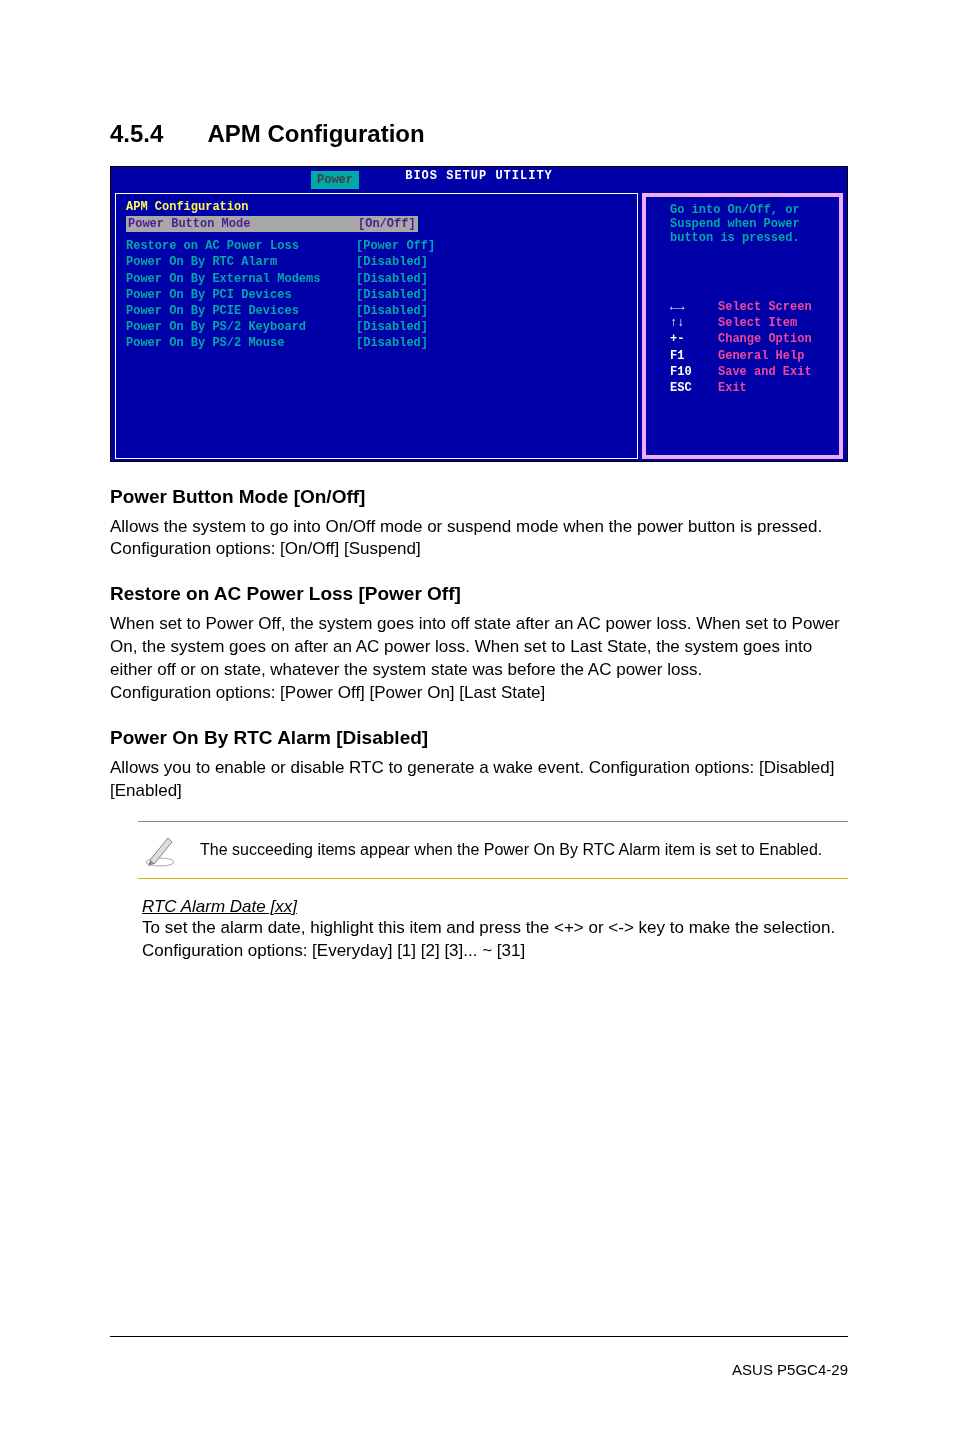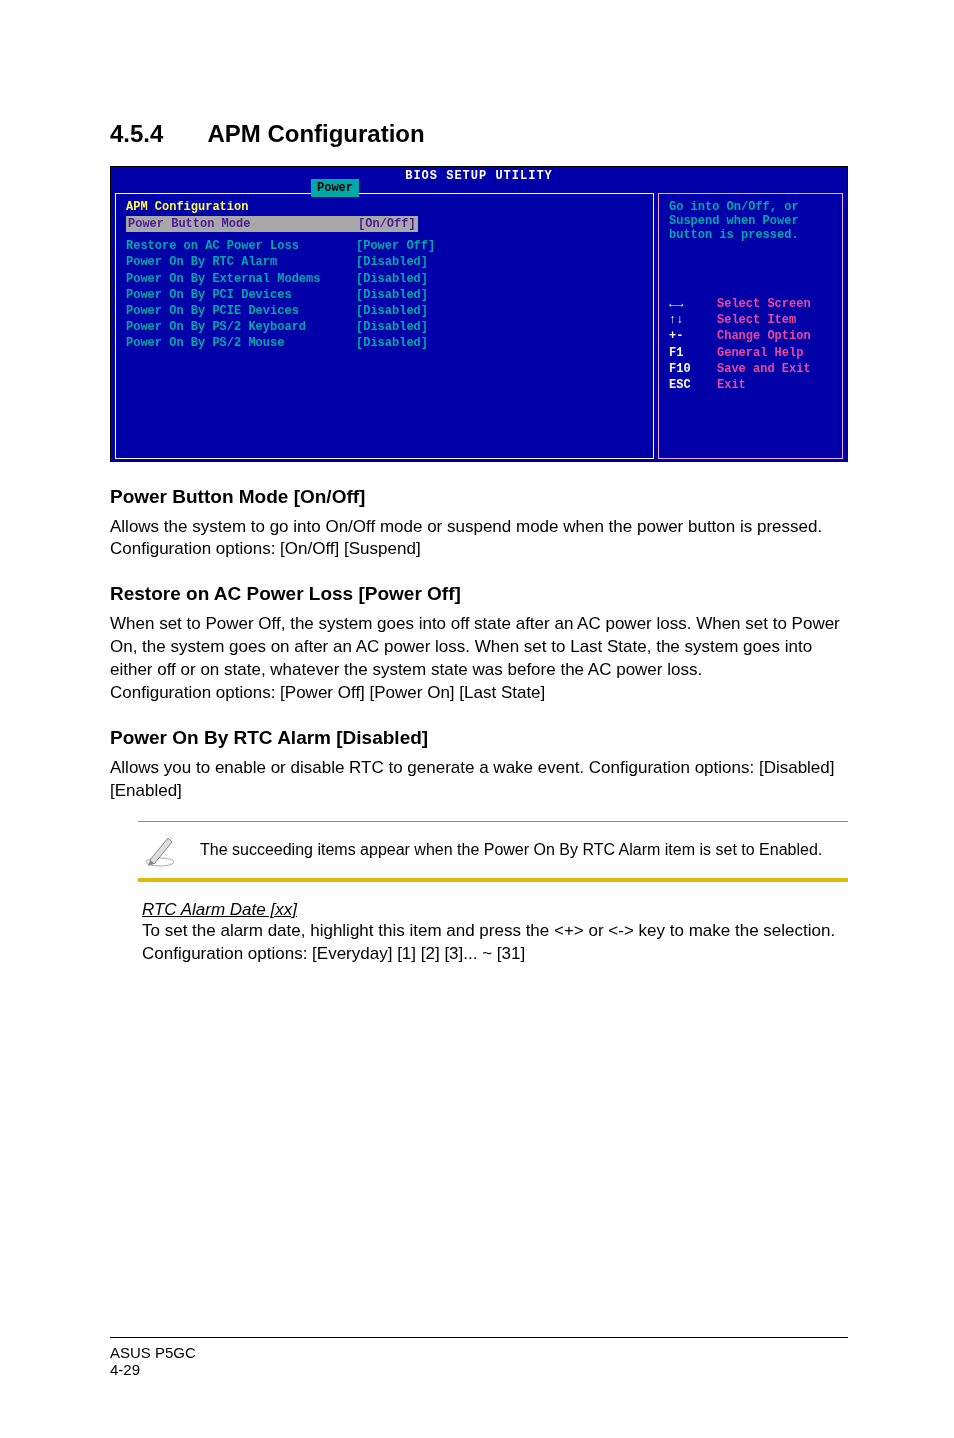--- a/index.html
+++ b/index.html
@@ -40,24 +40,24 @@
       position: absolute;
       left: 0;
       right: 0;
       text-align: center;
       color: #fff;
       top: 2px;
       letter-spacing: 1px;
     }
     .bios-tab {
       background: #00A8A8;
-      color: #000000;
+      color: #404040;
       padding: 2px 6px;
       margin-left: 200px;
-      margin-top: 12px;
+      margin-top: 4px;
       font-size: 12px;
     }
     .bios-body {
       background: #0000A8;
       display: flex;
       align-items: stretch;
       padding: 0;
     }
     .bios-left {
       border: 1px solid #fff;
@@ -79,24 +79,24 @@
     }
     .bios-left .selected {
       background: #A8A8A8;
       color: #4c1d95;
       padding: 0 2px;
     }
     .bios-left .opt {
       color: #00A8A8;
     }
     .bios-right {
-      border: 1px solid #f0abfc;
+      border: 4px solid #f0abfc;
       margin: 2px 4px 2px 2px;
-      padding: 6px 10px;
-      width: 185px;
+      padding: 6px 24px;
+      width: 201px;
       color: #00A8A8;
     }
     .bios-right .keys-block {
       margin-top: 54px;
     }
     .bios-right .key-row {
       display: flex;
       line-height: 1.35;
     }
     .bios-right .key-sym {
@@ -123,21 +123,21 @@
       font-size: 17px;
       line-height: 1.35;
     }
     .note-box {
       margin-top: 18px;
       margin-left: 28px;
       display: flex;
       align-items: center;
       gap: 18px;
       border-top: 1px solid #888;
-      border-bottom: 4px solid #eab308;
+      border-bottom: 1px solid #eab308;
       padding: 8px 0;
     }
     .note-icon {
       width: 44px;
       height: 40px;
       display: flex;
       align-items: center;
       justify-content: center;
     }
     .note-text {
@@ -152,25 +152,24 @@
       font-style: italic;
       font-size: 17px;
       text-decoration: underline;
     }
     .page-footer {
       position: absolute;
       bottom: 60px;
       left: 110px;
       right: 106px;
       border-top: 1px solid #000;
-      padding-top: 6px;
+      padding-top: 24px;
       display: flex;
       justify-content: flex-end;
       font-size: 15px;
-      flex-direction: column;
     }
   </style>
 </head>
 <body>
 
 <div class="page">
 
   <h2 class="section-title">
     <span class="num">4.5.4</span><span>APM Configuration</span>
   </h2>

